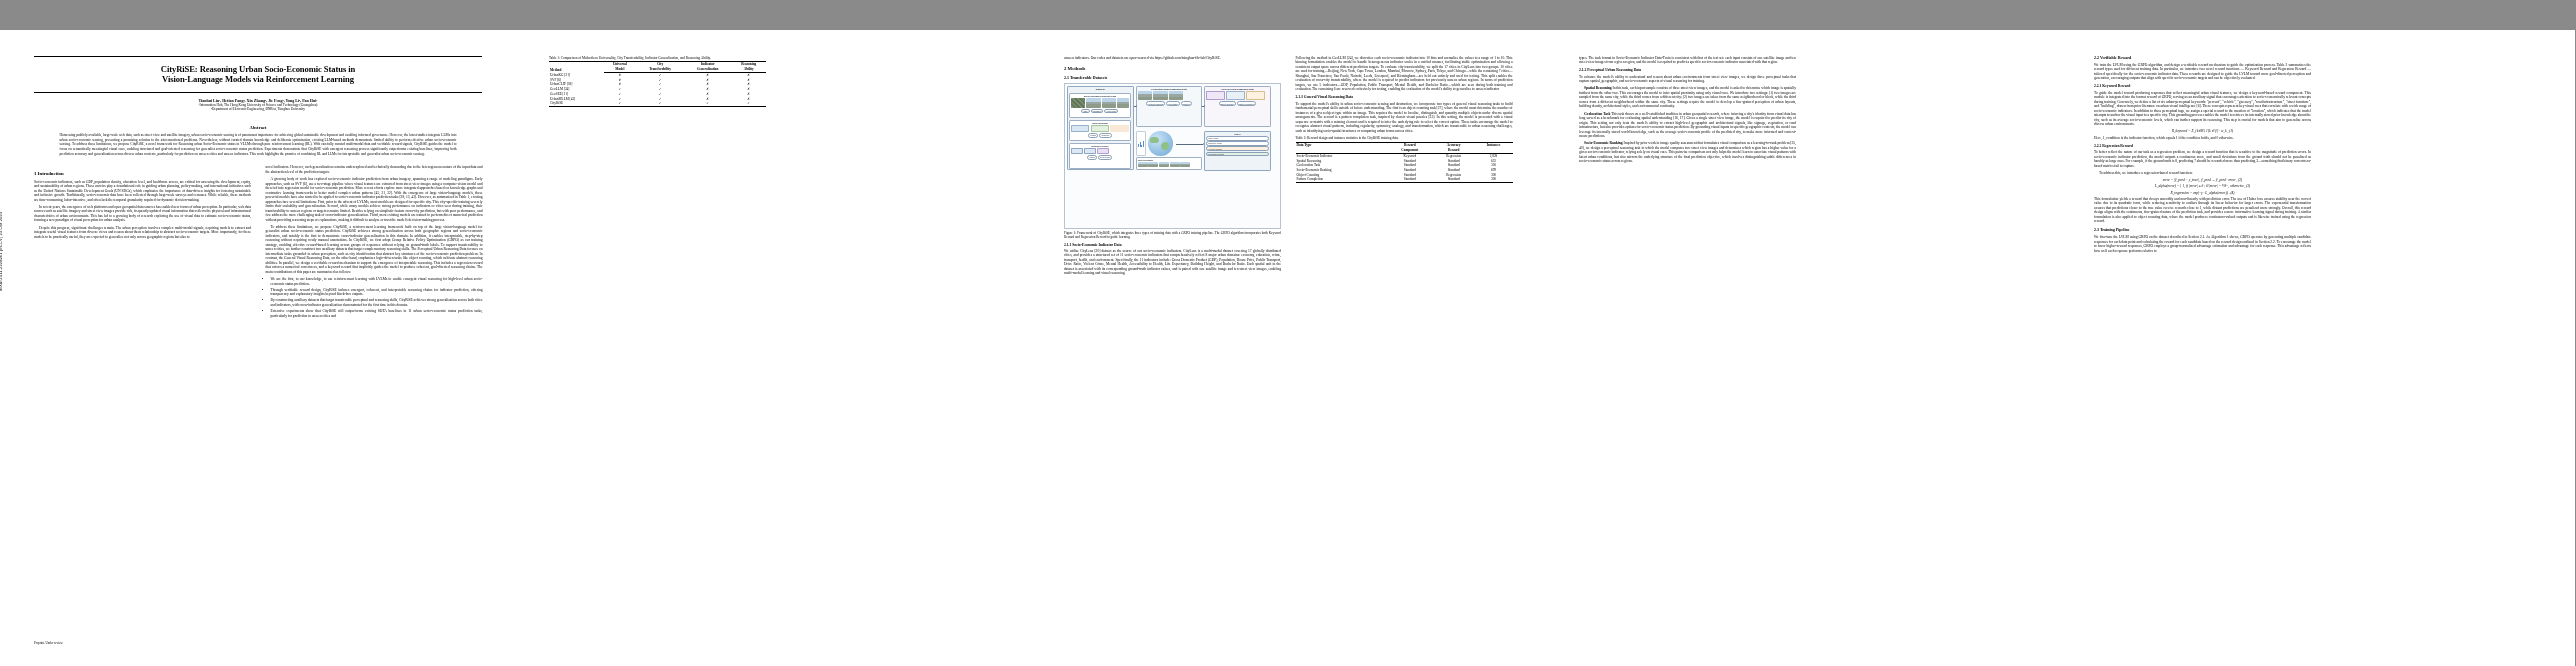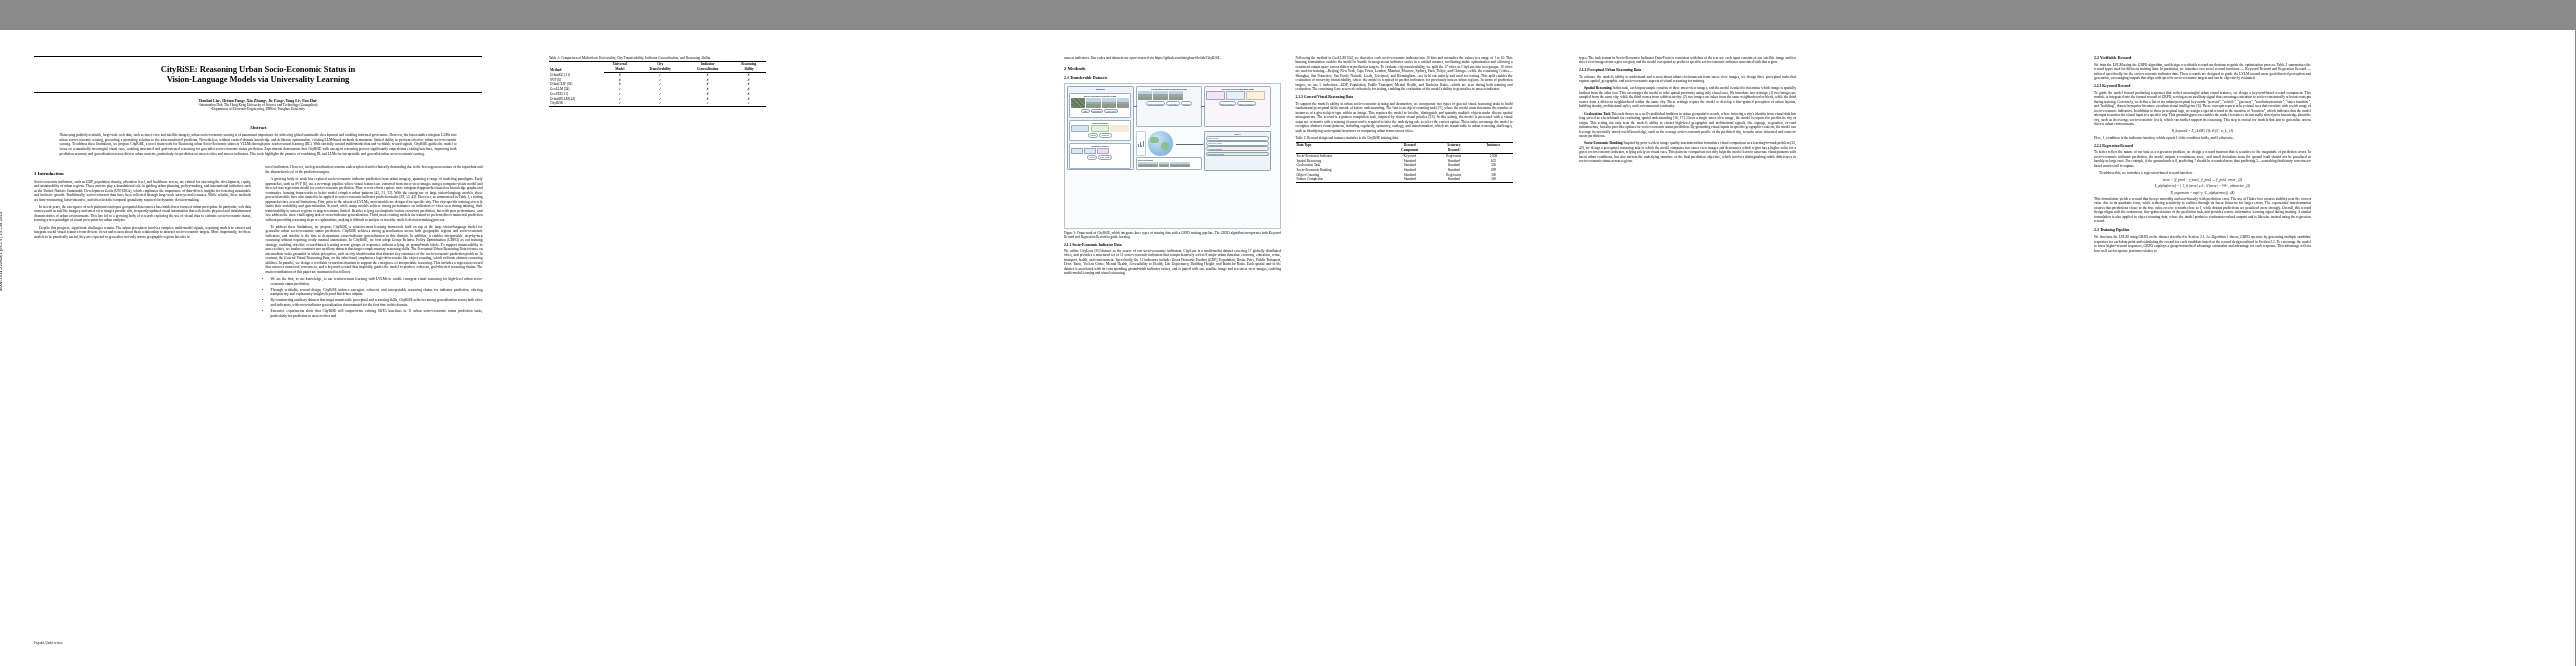--- a/index.html
+++ b/index.html
@@ -247,21 +247,21 @@
 <body>
 
 <div id="sheet">
 
   <div class="page">
     <div class="arxiv">arXiv:2511.22282v1  [cs.CV]  25 Oct 2025</div>
     <div class="page-inner">
       <div class="rule-thick"></div>
       <h1 class="title">
         <span>CityRiSE: Reasoning Urban Socio-Economic Status in</span><br>
-        <span>Vision-Language Models via Universality Learning</span>
+        <span>Vision-Language Models via Reinforcement Learning</span>
       </h1>
       <div class="rule-thin"></div>
 
       <div class="authors">Tianhui Liu¹, Hetian Pang², Xin Zhang², Jie Feng², Yong Li², Pan Hui¹</div>
       <div class="affil">¹Information Hub, The Hong Kong University of Science and Technology (Guangzhou)</div>
       <div class="affil">²Department of Electronic Engineering, BNRist, Tsinghua University</div>
 
       <h2 class="abshead">Abstract</h2>
       <div class="abstract">Harnessing publicly available, large-scale web data, such as street view and satellite imagery, urban socio-economic sensing is of paramount importance for achieving global sustainable development and enabling informed governance. However, the latest studies integrate LLMs into urban socio-economic sensing, presenting a promising solution to the aforementioned problems. Nevertheless, without curated domain knowledge and deliberate optimization, existing LLM-based methods demonstrate limited ability to perform effective urban socio-economic sensing. To address these limitations, we propose CityRiSE, a novel framework for Reasoning urban Socio-Economic status in VLLMs through pure reinforcement learning (RL). With carefully curated multi-modal data and verifiable reward signals, CityRiSE guides the model to focus on semantically meaningful visual cues, enabling structured and goal-oriented reasoning for generalist socio-economic status prediction. Experiments demonstrate that CityRiSE with emergent reasoning process significantly outperforms existing baselines, improving both prediction accuracy and generalization across diverse urban contexts, particularly for prediction on unseen cities and unseen indicators. This work highlights the promise of combining RL and LLMs for interpretable and generalist urban socio-economic sensing.</div>
 

